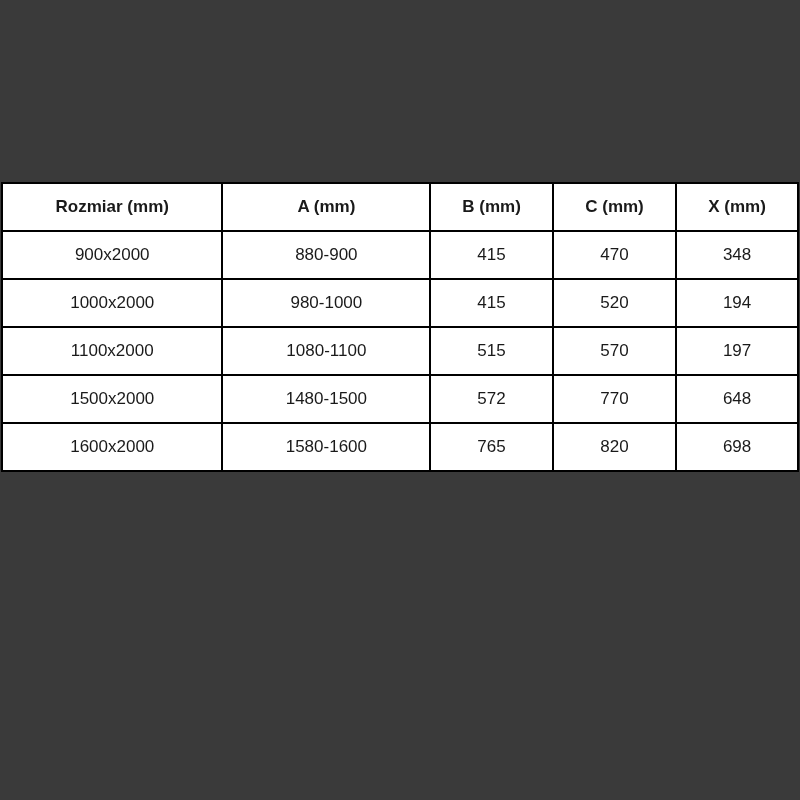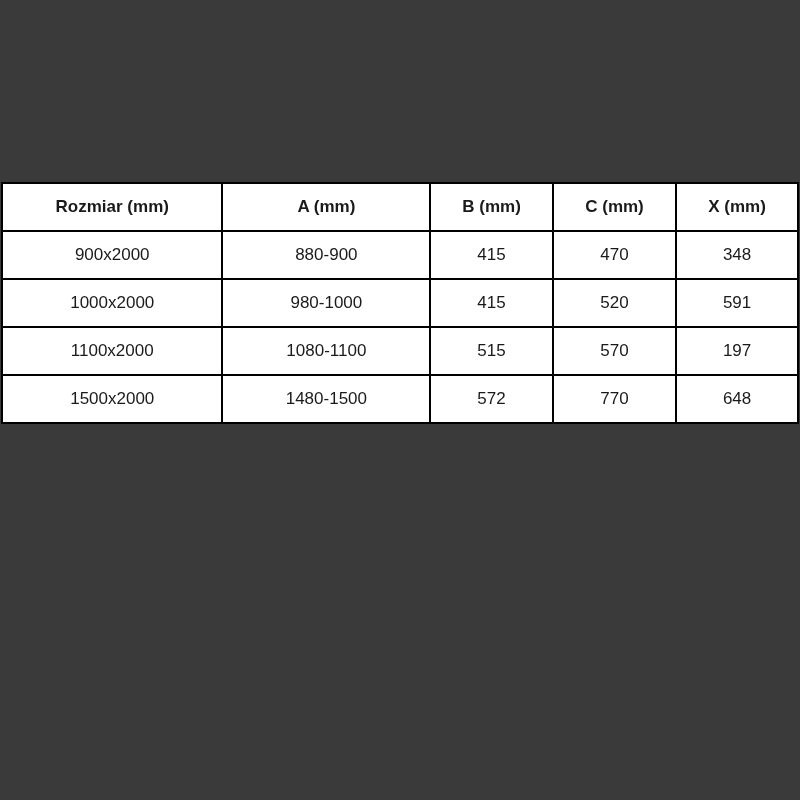--- a/index.html
+++ b/index.html
@@ -77,32 +77,39 @@
           <td>880-900</td>
           <td>415</td>
           <td>470</td>
           <td>348</td>
         </tr>
         <tr>
           <td>1000x2000</td>
           <td>980-1000</td>
           <td>415</td>
           <td>520</td>
-          <td>591</td>
+          <td>194</td>
         </tr>
         <tr>
           <td>1100x2000</td>
           <td>1080-1100</td>
           <td>515</td>
           <td>570</td>
           <td>197</td>
         </tr>
         <tr>
           <td>1500x2000</td>
           <td>1480-1500</td>
           <td>572</td>
           <td>770</td>
           <td>648</td>
         </tr>
+        <tr>
+          <td>1600x2000</td>
+          <td>1580-1600</td>
+          <td>765</td>
+          <td>820</td>
+          <td>698</td>
+        </tr>
       </tbody>
     </table>
   </div>
 </div>
 
 </body></html>

